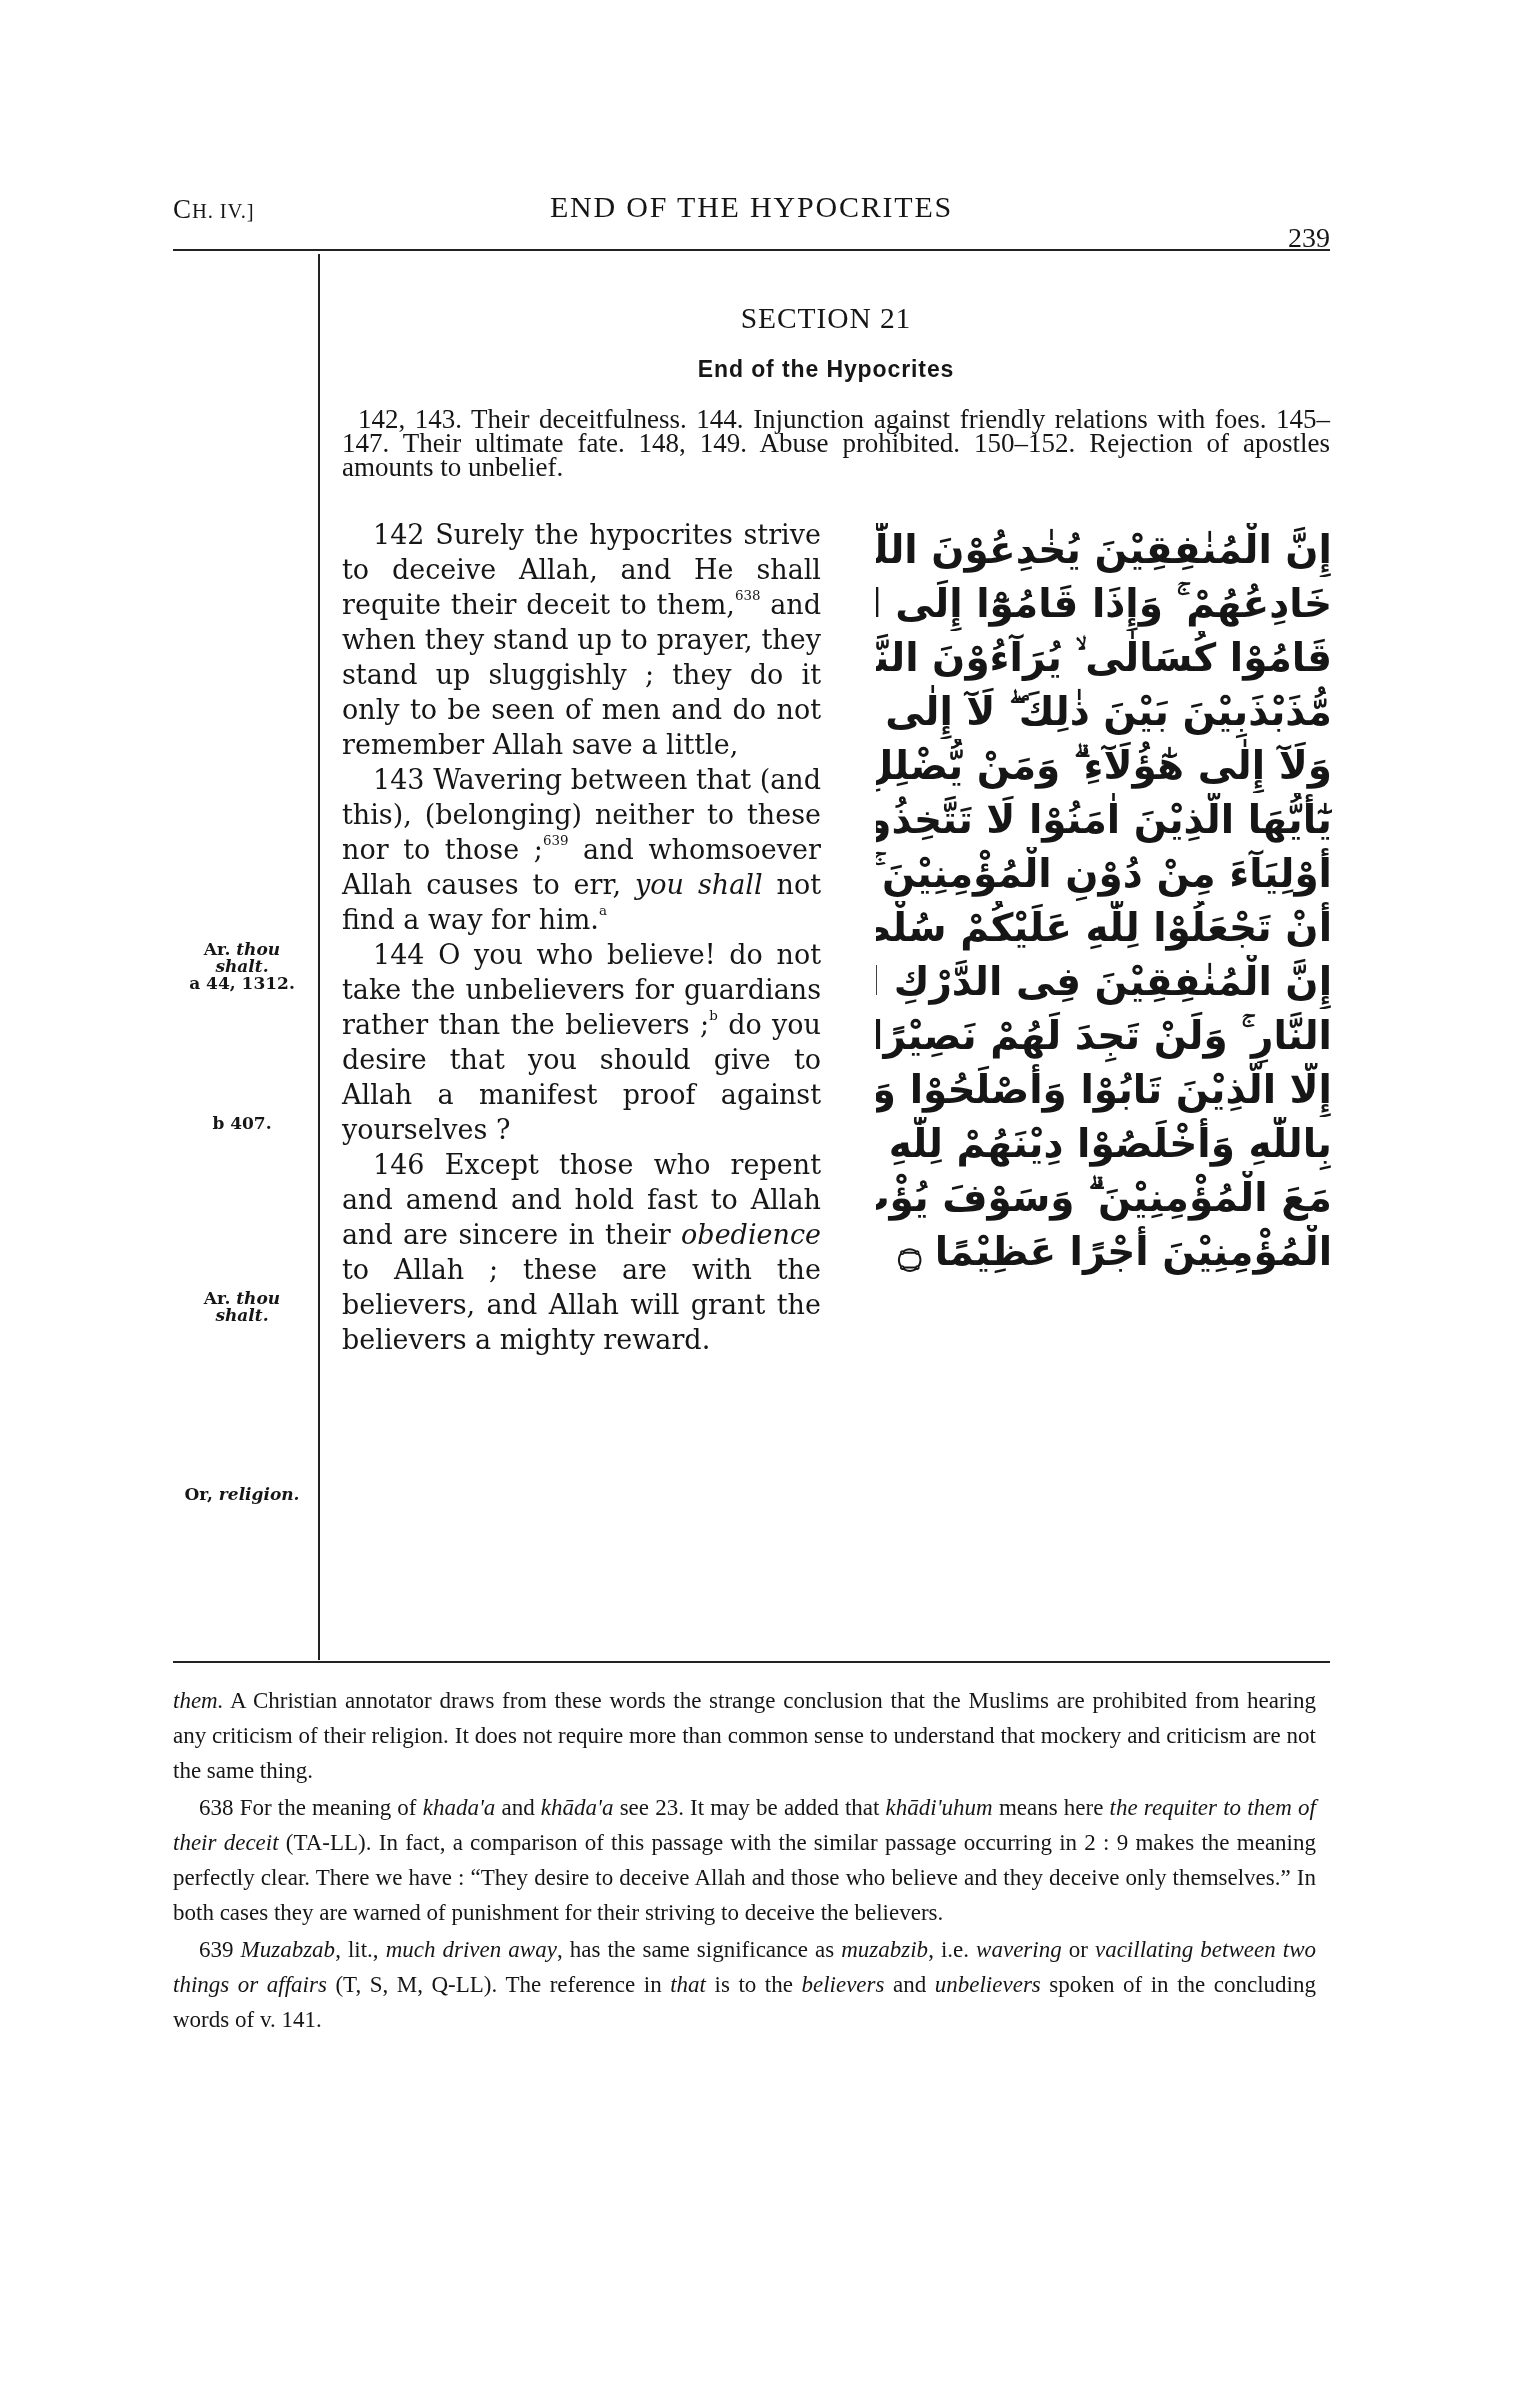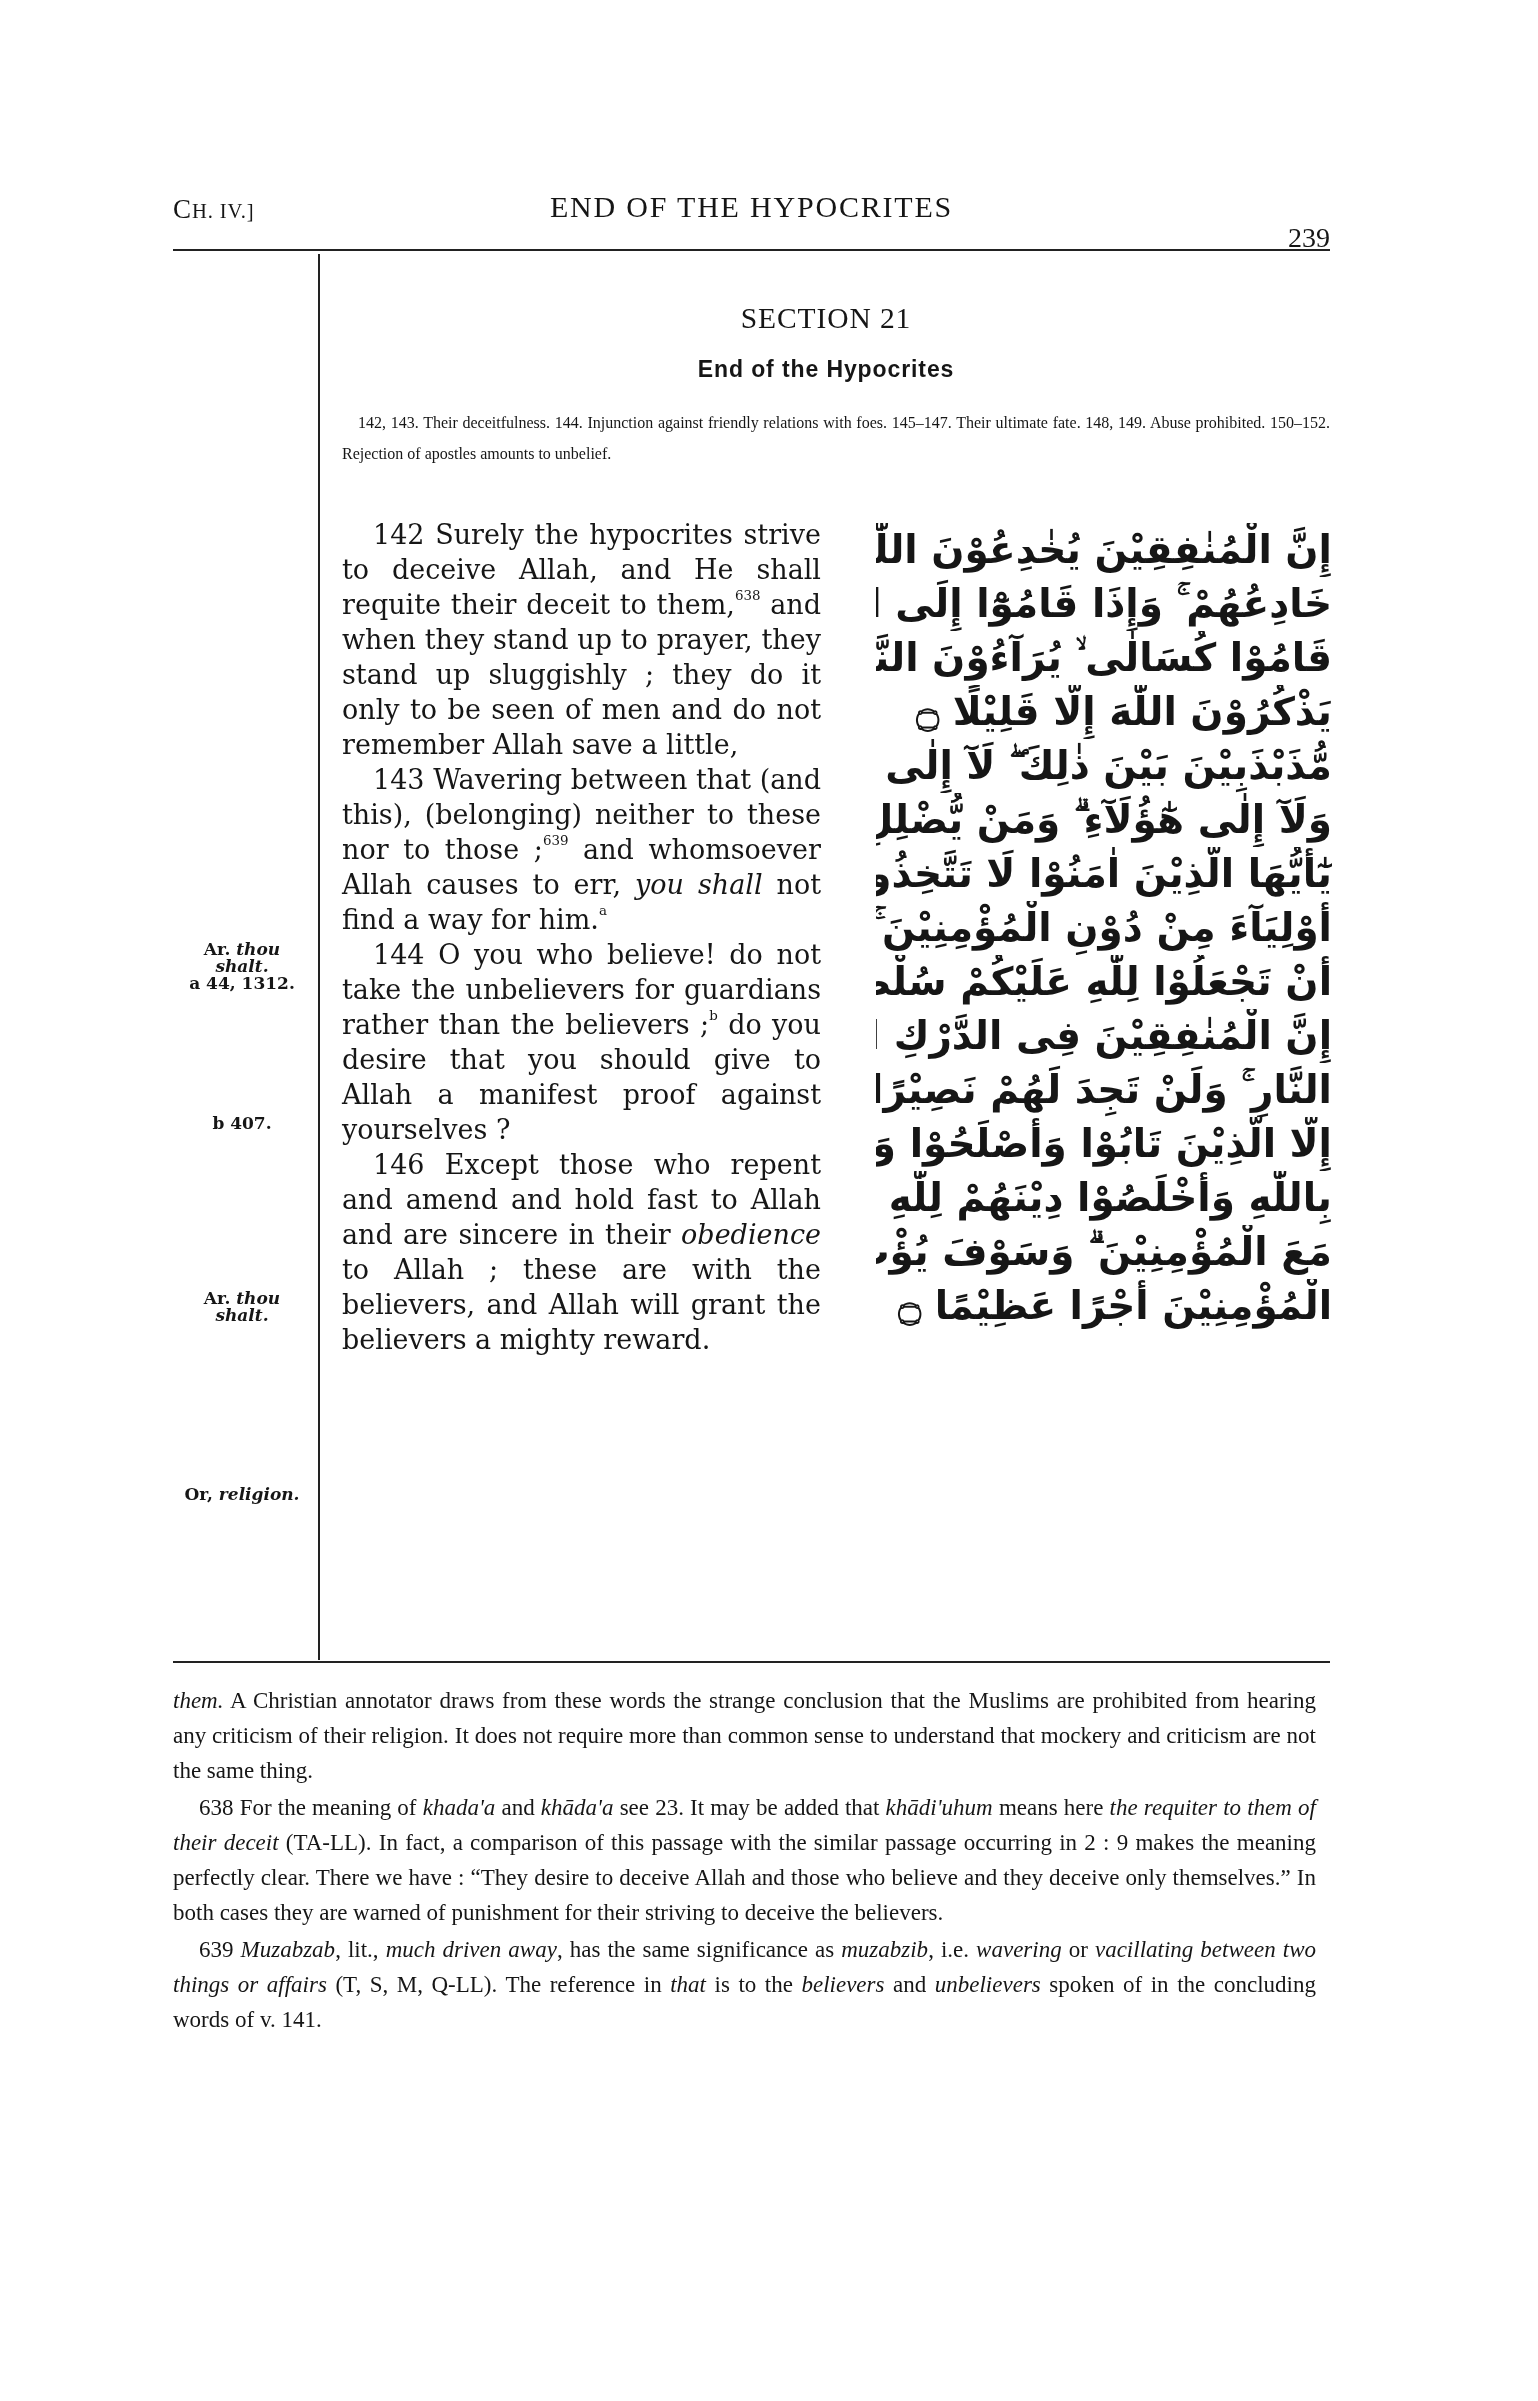--- a/index.html
+++ b/index.html
@@ -9,21 +9,21 @@
   #running-head { left:173px; top:190px; width:1157px; height:39px; }
   #chap { left:0; top:3.6px; font-size:27px; font-family:"Liberation Serif", serif; letter-spacing:0.9px; }
   #chap .sc { font-size:20.6px; }
   #runtitle { left:0; width:1157px; text-align:center; top:0; font-size:30px; letter-spacing:1.8px; font-family:"Liberation Serif", serif; }
   #pageno { right:0; top:3.6px; font-size:28px; font-family:"Liberation Serif", serif;margin-top:28px; }
   .hrule { position:absolute; height:1.8px; background:#222; }
   #top-rule { left:173px; top:249px; width:1157px; }
   #vdivider { left:318px; top:254px; width:1.8px; height:1406px; background:#222; }
   #section-title { left:322px; width:1008px; top:302px; text-align:center; font-size:29.5px; font-family:"Liberation Serif", serif; letter-spacing:0.9px; }
   #section-subtitle { left:322px; width:1008px; top:356px; text-align:center; font-size:23px; font-weight:bold; font-family:"Liberation Sans", sans-serif; letter-spacing:0.9px; }
-  #summary { left:342px; width:988px; top:407px; font-size:16px; line-height:31px; text-align:justify; font-family:"Liberation Serif", serif; }
+  #summary { left:342px; width:988px; top:407px; font-size:27px; line-height:24px; text-align:justify; font-family:"Liberation Serif", serif; }
   #summary p { margin:0; text-indent:16px; }
   #english { left:342px; width:479px; top:517px; font-size:27px; line-height:35px; font-family:"DejaVu Serif", serif; }
   #english p { margin:0; text-align:justify; text-indent:31px; }
   #english sup { font-size:13.4px; vertical-align:top; line-height:1; position:relative; top:1.8px; }
   #arabic { left:876px; width:456px; top:523px; direction:rtl; font-size:39px; line-height:54px; text-align:justify; font-family:"DejaVu Sans", sans-serif; font-weight:bold; }
   #arabic div { white-space:nowrap; overflow:hidden; }
   .margin-note { position:absolute; left:175px; width:134px; font-size:17px; line-height:17px; font-weight:bold; text-align:center; font-family:"DejaVu Serif", serif; }
   .margin-note i { font-weight:bold; }
   #fn-rule { left:173px; top:1661px; width:1157px; height:1.8px; }
   #footnotes { left:173px; width:1157px; top:1683px; font-size:23px; line-height:35px; font-family:"Liberation Serif", serif; text-align:justify; }
@@ -50,21 +50,20 @@
 <div id="english" class="abs">
     <p><span>142 Surely the hypocrites strive to deceive Allah, and He shall requite their deceit to them,</span><sup>638</sup><span> and when they stand up to prayer, they stand up sluggishly ; they do it only to be seen of men and do not remember Allah save a little,</span></p>
     <p><span>143 Wavering between that (and this), (belonging) neither to these nor to those ;</span><sup>639</sup><span> and whomsoever Allah causes to err, </span><i>you shall</i><span> not find a way for him.</span><sup>a</sup></p>
     <p><span>144 O you who believe! do not take the unbelievers for guardians rather than the believers ;</span><sup>b</sup><span> do you desire that you should give to Allah a manifest proof against yourselves ?</span></p>
     <p><span>146 Except those who repent and amend and hold fast to Allah and are sincere in their </span><i>obedience</i><span> to Allah ; these are with the believers, and Allah will grant the believers a mighty reward.</span></p>
   </div>
 <div id="arabic" class="abs">
     <div>إِنَّ الْمُنٰفِقِيْنَ يُخٰدِعُوْنَ اللّٰهَ وَهُوَ</div>
     <div>خَادِعُهُمْ ۚ وَإِذَا قَامُوْٓا إِلَى الصَّلٰوةِ</div>
     <div>قَامُوْا كُسَالٰى ۙ يُرَآءُوْنَ النَّاسَ وَلَا</div>
-    <div>يَذْكُرُوْنَ اللّٰهَ إِلَّا قَلِيْلًا ۝</div>
     <div>مُّذَبْذَبِيْنَ بَيْنَ ذٰلِكَ ۖ لَآ إِلٰى هٰٓؤُلَآءِ</div>
     <div>وَلَآ إِلٰى هٰٓؤُلَآءِ ۗ وَمَنْ يُّضْلِلِ اللّٰهُ فَلَنْ</div>
     <div>يٰٓأَيُّهَا الَّذِيْنَ اٰمَنُوْا لَا تَتَّخِذُوا الْكٰفِرِيْنَ</div>
     <div>أَوْلِيَآءَ مِنْ دُوْنِ الْمُؤْمِنِيْنَ ۚ أَتُرِيْدُوْنَ</div>
     <div>أَنْ تَجْعَلُوْا لِلّٰهِ عَلَيْكُمْ سُلْطٰنًا مُّبِيْنًا ۝</div>
     <div>إِنَّ الْمُنٰفِقِيْنَ فِى الدَّرْكِ الْأَسْفَلِ مِنَ</div>
     <div>النَّارِ ۚ وَلَنْ تَجِدَ لَهُمْ نَصِيْرًا ۝</div>
     <div>إِلَّا الَّذِيْنَ تَابُوْا وَأَصْلَحُوْا وَاعْتَصَمُوْا</div>
     <div>بِاللّٰهِ وَأَخْلَصُوْا دِيْنَهُمْ لِلّٰهِ فَأُولٰٓئِكَ</div>
     <div>مَعَ الْمُؤْمِنِيْنَ ۗ وَسَوْفَ يُؤْتِ اللّٰهُ</div>

